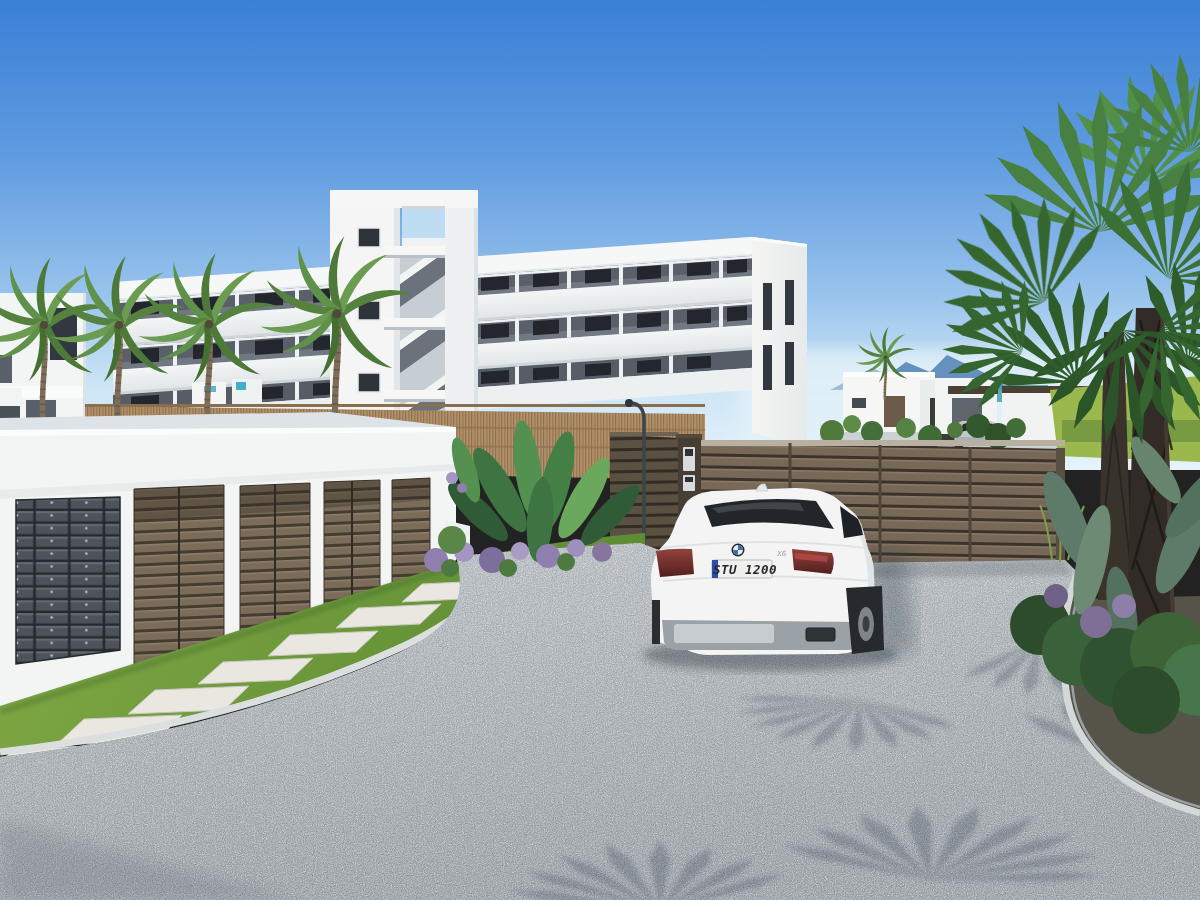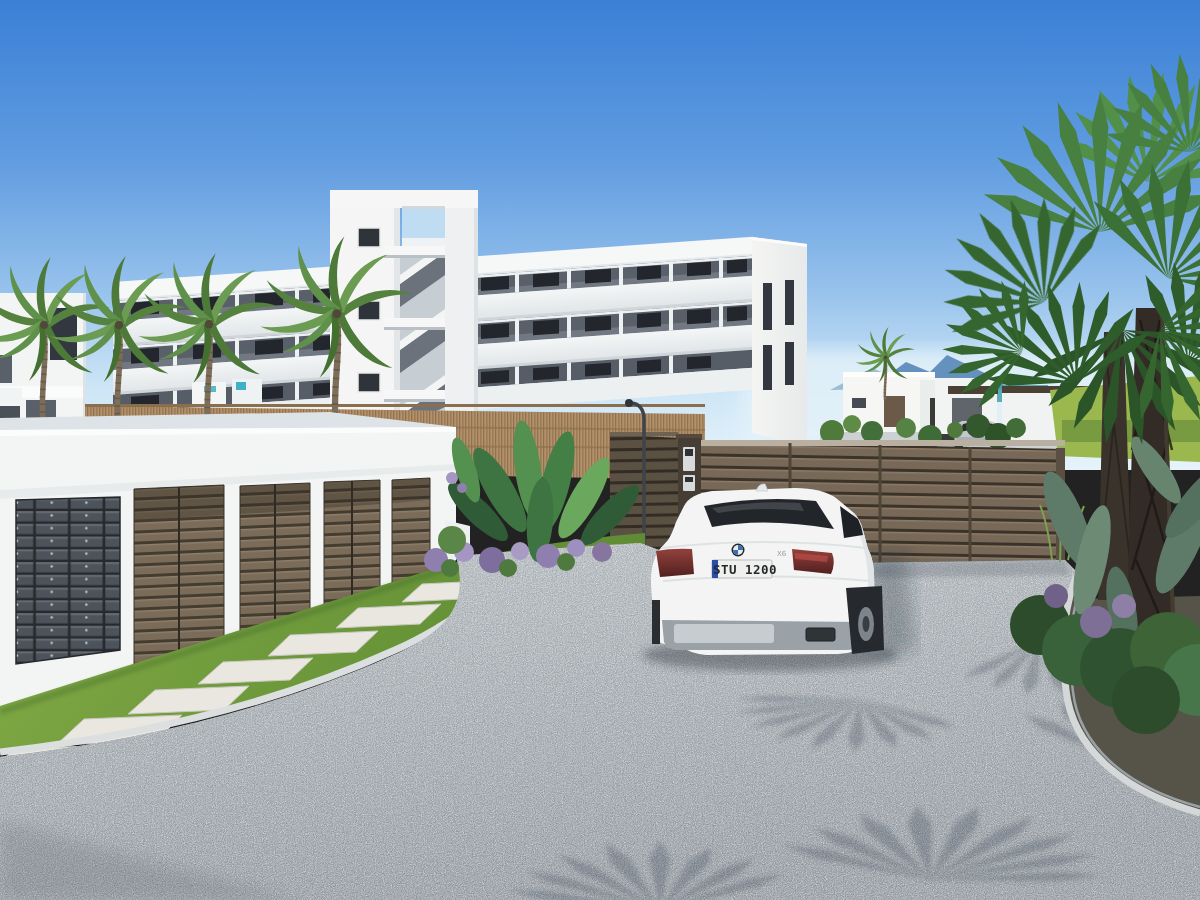--- a/index.html
+++ b/index.html
@@ -1,17 +1,17 @@
 <!DOCTYPE html>
 <html><head>
 <meta charset="utf-8">
 <style>
   html,body{margin:0;padding:0;background:#222;}
   .stage{width:1200px;height:900px;position:relative;overflow:hidden;
-         font-family:"DejaVu Sans",sans-serif;}
+         font-family:"DejaVu Sans",sans-serif;font-style:italic;}
   svg{display:block;}
   .plate-text{font-family:"DejaVu Sans Mono",monospace;font-weight:bold;
               font-size:12.5px;letter-spacing:.5px;fill:#26292b;}
   .badge-text{font-family:"DejaVu Sans",sans-serif;font-size:7px;fill:#99a0a5;}
 </style>
 </head>
 <body>
 
 <div class="stage">
 <svg width="1200" height="900" viewBox="0 0 1200 900">

